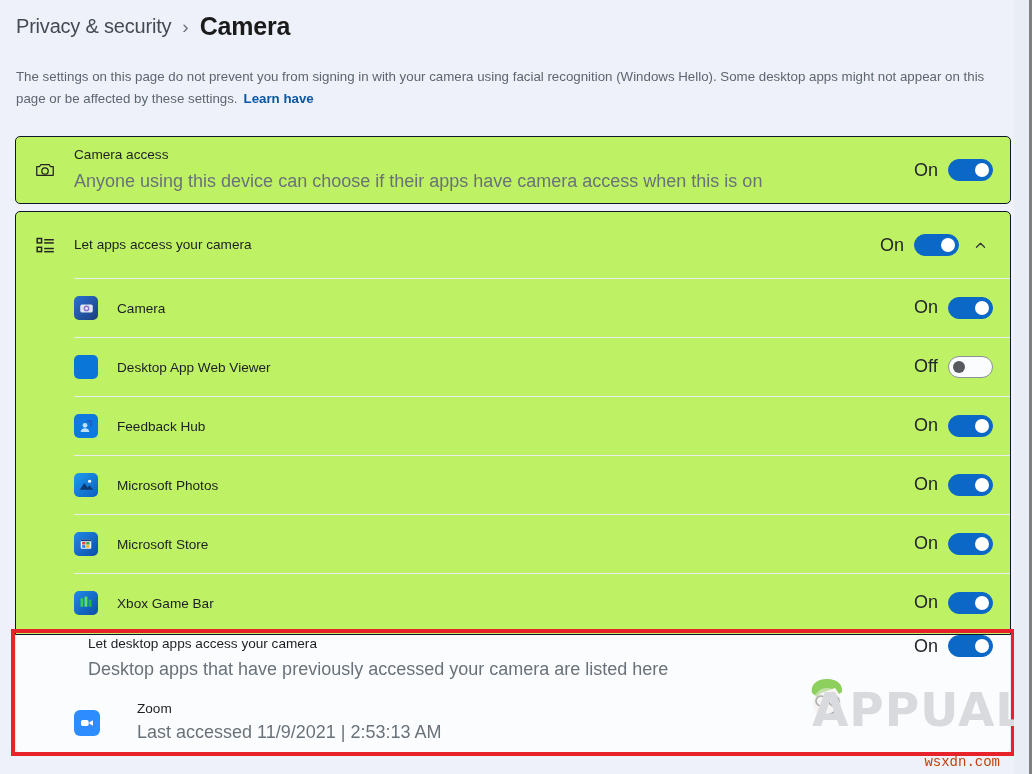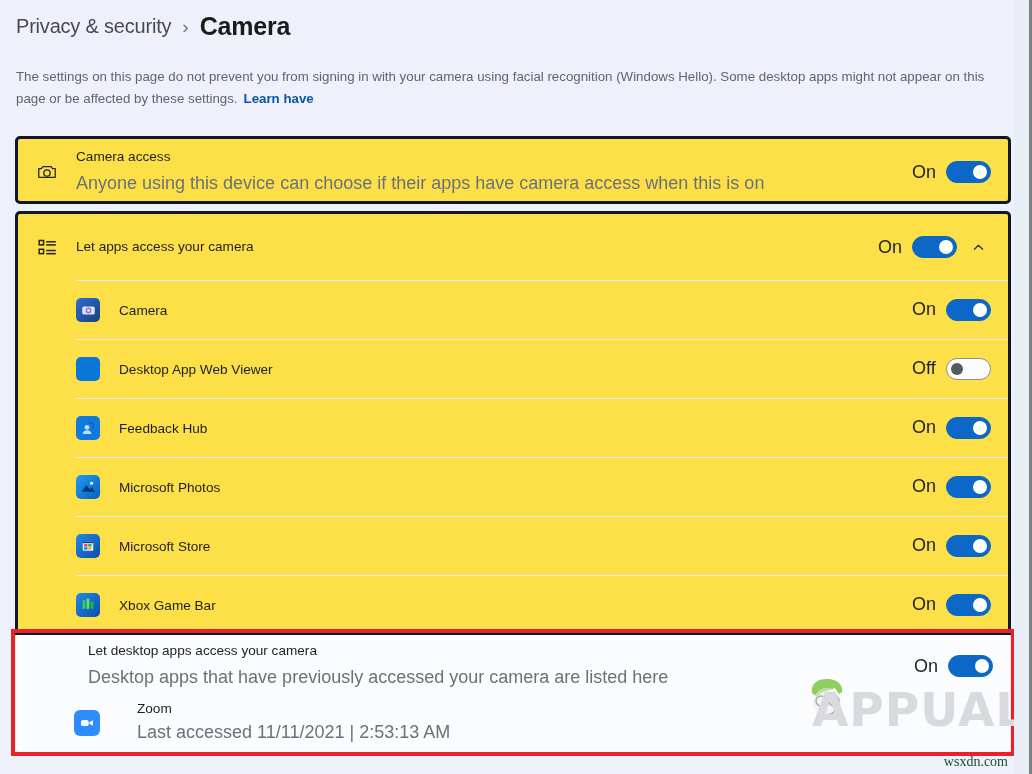--- a/index.html
+++ b/index.html
@@ -44,22 +44,22 @@
     font-size: 13.3px; color: #5d6670; line-height: 1.62;
   }
   .page-desc .learn {
     color: #0b57a4; font-weight: 700; margin-left: 6px;
     text-decoration: none; cursor: pointer;
   }
 
   
   .card {
     position: absolute; left: 15px; width: 996px;
-    background: #fde047;
-    border: 3px solid #0f172a;
+    background: #bef264;
+    border: 1px solid #0f172a;
     border-radius: 5px;
   }
   #card-access { top: 136px; height: 68px; }
   #card-apps   { top: 211px; height: 424px; border-radius: 5px 5px 0 0; }
 
   .row {
     display: flex; align-items: center;
     padding: 0 17px 0 14px;
     position: relative;
   }
@@ -115,21 +115,21 @@
     cursor: pointer; color: #30343a; flex: 0 0 auto;
   }
 
   
   #card-desktop {
     position: absolute; left: 15px; top: 635px; width: 996px; height: 118px;
     background: #fbfcfe; border: 1px solid #e6e9ef; border-top: none;
     border-radius: 0 0 5px 5px;
   }
   .desk-head {
-    display: flex; align-items: center; height: 62px;
+    display: flex; align-items: flex-start; height: 62px;
     padding: 0 17px 0 72px; position: relative;
   }
   .desk-app {
     display: flex; align-items: center; height: 52px;
     padding: 0 17px 0 58px;
     gap: 18px;
   }
   .tile-zoom { width: 26px; height: 26px; border-radius: 6px; background: #2d8cff; }
 
   
@@ -145,23 +145,23 @@
     position: absolute; left: 812px; top: 682px;
     font-size: 47px; font-weight: 700; letter-spacing: 1px;
     color: #d9dade; font-family: "DejaVu Sans", sans-serif;
     pointer-events: none; user-select: none;
   }
   .wm-face {
     position: absolute; left: 806px; top: 676px;
     width: 44px; height: 48px; pointer-events: none; opacity: .85;
   }
   .wm-wsxdn {
-    position: absolute; right: 24px; bottom: 4px;
-    font-size: 14px; color: #14532d;
-    font-family: Liberation Serif, serif;
+    position: absolute; right: 32px; bottom: 4px;
+    font-size: 14px; color: #c2410c;
+    font-family: Liberation Mono, monospace;
     pointer-events: none; user-select: none;
   }
 </style>
 </head>
 <body>
 
 <div id="root">
 
   <div class="breadcrumb">
     <span class="bc-parent">Privacy &amp; security</span>
@@ -340,21 +340,21 @@
 
     <div class="desk-app">
       <span class="tile tile-zoom">
         <svg width="16" height="16" viewBox="0 0 24 24" fill="#ffffff">
           <rect x="3" y="7.5" width="11.5" height="9" rx="2.6"></rect>
           <path d="M15.6 11 21 7.8v8.4L15.6 13Z"></path>
         </svg>
       </span>
       <span class="txtblock">
         <span class="app-name" style="display:block">Zoom</span>
-        <span class="sub" style="display:block">Last accessed 11/11/2021  |  2:53:13 AM</span>
+        <span class="sub" style="display:block">Last accessed 11/9/2021  |  2:53:13 AM</span>
       </span>
     </div>
   </div>
 
   <div class="redbox"></div>
 
   <svg class="wm-face" viewBox="0 0 44 48">
     <path d="M6 17C4 8 12 2 23 3c9 1 14 6 13 13l-3 2-4-6-14 5-4 4Z" fill="#7ac943"></path>
     <ellipse cx="21" cy="27" rx="14" ry="15" fill="#ecebe6" opacity=".55"></ellipse>
     <circle cx="15" cy="25" r="5" fill="none" stroke="#4a4a4a" stroke-width="1.6" opacity=".5"></circle>

